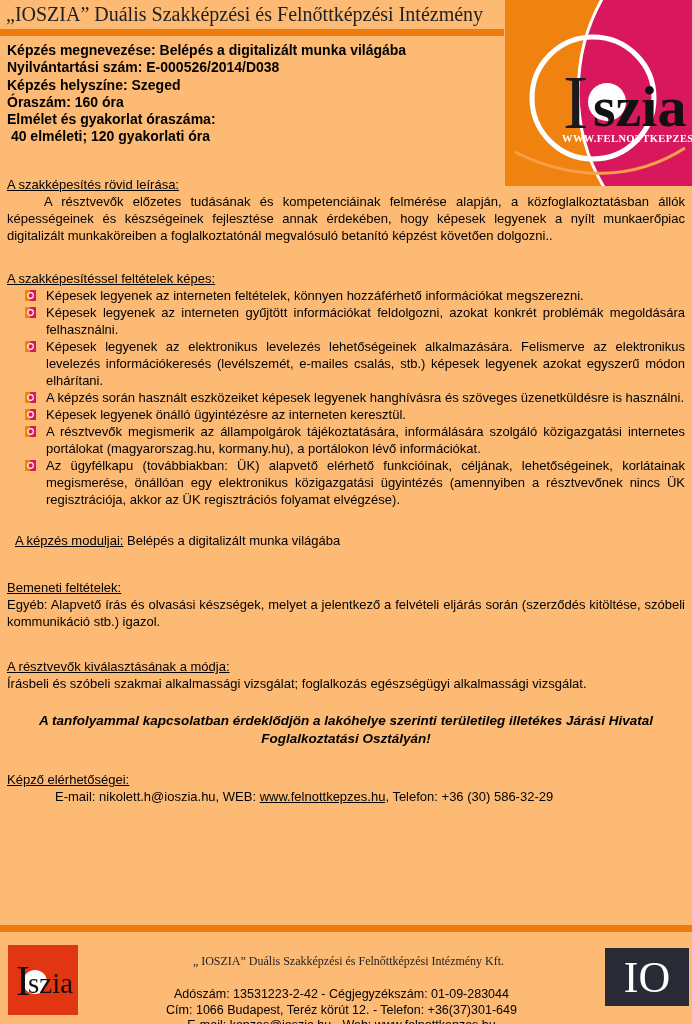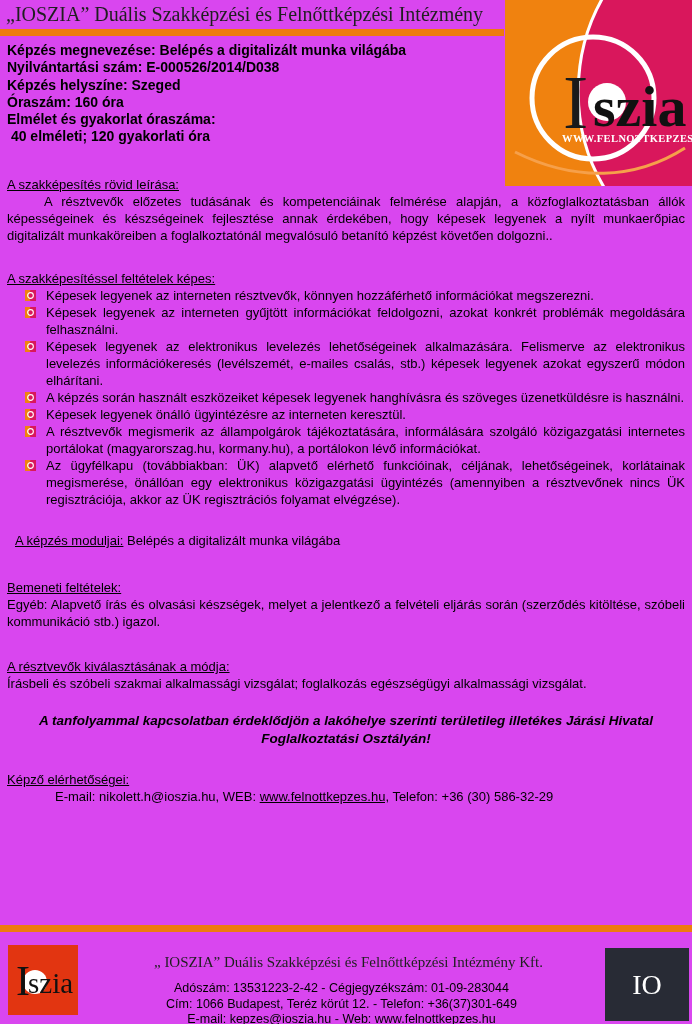--- a/index.html
+++ b/index.html
@@ -1,19 +1,19 @@
 <!DOCTYPE html>
 <html><head>
 <meta charset="utf-8">
 <style>
   * { margin:0; padding:0; box-sizing:border-box; }
   html,body { background:#888; }
   .page {
     width:692px; height:1024px; margin:0 auto; position:relative;
-    background:#d946ef; overflow:hidden; color:#000;
+    background:#fdba74; overflow:hidden; color:#000;
     font-family:"Liberation Sans", sans-serif; font-size:13px;
   }
   
   .header-title {
     position:absolute; top:3px; left:6px;
     font-family:"Liberation Serif", serif; font-size:20px; color:#1f1f1f;
   }
   .header-bar {
     position:absolute; top:29px; left:0; width:504px; height:7px; background:#ee7b0e;
   }
@@ -54,26 +54,26 @@
   .contact-section { margin-top:24px; }
   .contact-line { margin-left:48px; line-height:17px; }
   .contact-web { text-decoration:underline; }
 
   
   .footer-bar { position:absolute; top:925px; left:0; width:692px; height:7px; background:#ee7b0e; }
   .footer { position:absolute; top:938px; left:0; width:692px; display:flex; align-items:flex-start; }
   .footer-logo-left { width:70px; height:70px; margin:7px 0 0 8px; flex:0 0 70px; }
   .footer-logo-left svg { display:block; width:100%; height:100%; }
   .footer-center { flex:1; text-align:center; padding-top:16px; }
-  .footer-company { font-family:"Liberation Serif", serif; font-size:15px; margin-bottom:10px; color:#1f1f1f;padding-left:14px; }
+  .footer-company { font-family:"Liberation Serif", serif; font-size:12px; margin-bottom:18px; color:#1f1f1f;padding-left:14px; }
   .footer-line { font-size:12.5px; line-height:15.5px; }
   .footer-logo-right {
-    width:84px; height:73px; margin:10px 3px 0 0; flex:0 0 84px;
+    width:84px; height:58px; margin:10px 3px 0 0; flex:0 0 84px;
     background:#282b35; color:#fff; display:flex; align-items:center; justify-content:center;
-    font-family:"Liberation Serif", serif; font-size:28px;
+    font-family:"Liberation Serif", serif; font-size:44px;
   }
 </style>
 </head>
 <body>
 
 <div class="page">
 
   <div class="header-title">„IOSZIA” Duális Szakképzési és Felnőttképzési Intézmény</div>
   <div class="header-bar"></div>
 
@@ -109,21 +109,21 @@
       <div class="section-heading">A szakképesítéssel feltételek képes:</div>
       <div class="bullet-list">
           <div class="bullet-row">
           <span class="bullet-icon">
             <svg viewBox="0 0 12 12">
               <rect width="12" height="12" fill="#f0820f"></rect>
               <path d="M6,0 H12 V12 H6 Q2.6,6 6,0 Z" fill="#d9175c"></path>
               <circle cx="6" cy="6" r="3.1" fill="none" stroke="#ffffff" stroke-width="1.2"></circle>
             </svg>
           </span>
-          <span class="bullet-text">Képesek legyenek az interneten résztvevők, könnyen hozzáférhető információkat megszerezni.</span>
+          <span class="bullet-text">Képesek legyenek az interneten feltételek, könnyen hozzáférhető információkat megszerezni.</span>
         </div>
           <div class="bullet-row">
           <span class="bullet-icon">
             <svg viewBox="0 0 12 12">
               <rect width="12" height="12" fill="#f0820f"></rect>
               <path d="M6,0 H12 V12 H6 Q2.6,6 6,0 Z" fill="#d9175c"></path>
               <circle cx="6" cy="6" r="3.1" fill="none" stroke="#ffffff" stroke-width="1.2"></circle>
             </svg>
           </span>
           <span class="bullet-text">Képesek legyenek az interneten gyűjtött információkat feldolgozni, azokat konkrét problémák megoldására felhasználni.</span>

